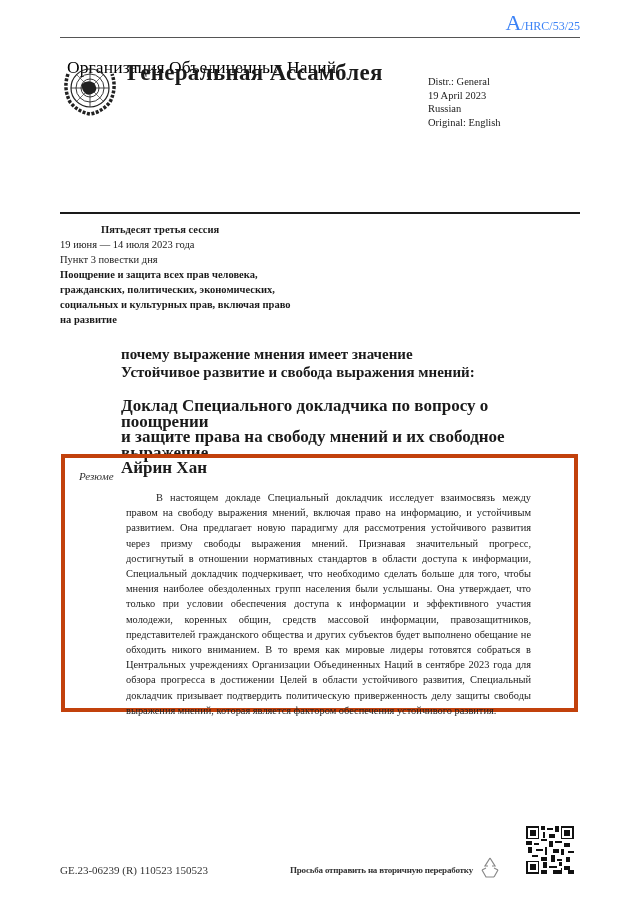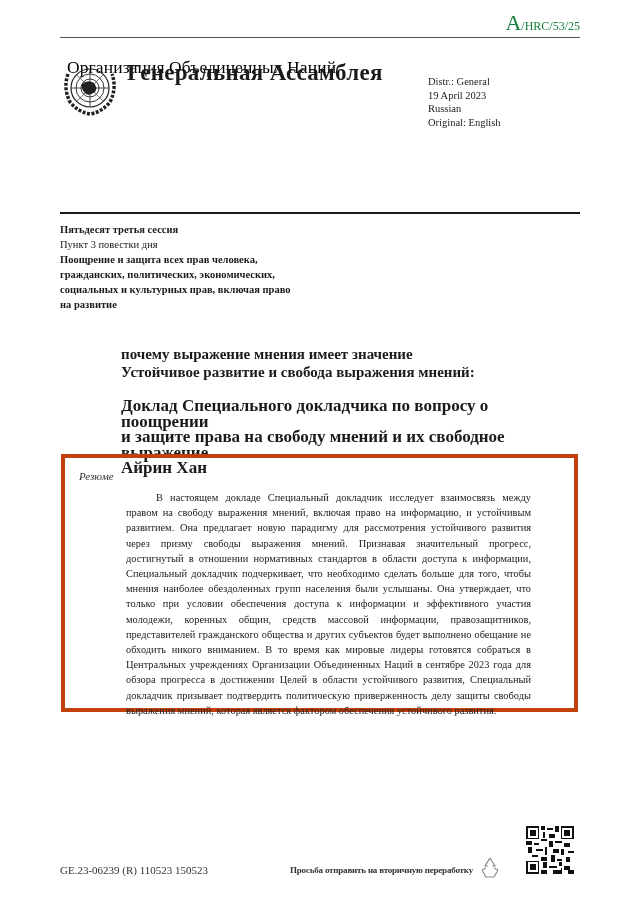--- a/index.html
+++ b/index.html
@@ -2,30 +2,30 @@
 <html><head>
   <meta charset="utf-8">
   <style>
     html, body { margin: 0; padding: 0; background: #ffffff; }
     body {
       width: 640px; height: 905px; position: relative; overflow: hidden;
       font-family: "Liberation Serif", "DejaVu Serif", serif; color: #1a1a1a;
     }
     .abs { position: absolute; }
     .org-name { left: 67px; top: 12px; font-size: 17.5px; color: #000000; letter-spacing: 0.1px; margin-top: 45px; }
-    .symbol { right: 60px; top: 10px; font-size: 12px; color: #15803d; }
+    .symbol { right: 60px; top: 10px; font-size: 12px; color: #3b82f6; }
     .symbol .big { font-size: 22px; }
     .rule-top { left: 60px; top: 37px; width: 520px; height: 0; border-top: 1.6px solid #555; }
     .emblem { left: 60px; top: 60px; width: 60px; height: 58px; }
     .assembly { left: 127px; top: 60px; font-size: 23px; font-weight: bold; letter-spacing: 0.3px; }
     .distr { left: 428px; top: 75px; font-size: 10.5px; line-height: 13.6px; color: #222; }
     .rule-mid { left: 60px; top: 212px; width: 520px; height: 0; border-top: 2.2px solid #1a1a1a; }
     .council { left: 60px; top: 222px; font-size: 12.5px; line-height: 15px; }
     .council .l1 { font-weight: bold; font-size: 13px; }
-    .council .l2 { font-weight: bold; font-size: 10.5px; line-height: 15px; }
+    .council .l2 { font-weight: bold; font-size: 10.5px; line-height: 15px; margin-left: 41px; }
     .council .l3, .council .l4 { font-size: 10.5px; line-height: 15px; }
     .council .l5 { font-weight: bold; font-size: 10.5px; line-height: 15px; width: 240px; }
     .title { left: 121px; top: 345px; font-size: 15px; font-weight: bold; line-height: 18px; width: 400px; }
     .subtitle { left: 121px; top: 398px; font-size: 17px; font-weight: bold; line-height: 15.5px; width: 400px; }
     .summary-box { left: 61px; top: 454px; width: 517px; height: 258px; border: 4px solid #c2410c; box-sizing: border-box; }
     .summary-label { position: absolute; left: 14px; top: 12px; font-style: italic; font-size: 11px; color: #333; }
     .summary-text {
       position: absolute; left: 61px; top: 32px; width: 405px;
       font-size: 10.4px; line-height: 15.2px; text-align: justify; text-indent: 30px; color: #222;
     }
@@ -62,20 +62,21 @@
   <div>Distr.: General</div>
   <div>19 April 2023</div>
   <div>Russian</div>
   <div>Original: English</div>
 </div>
 
 <div class="abs rule-mid"></div>
 
 <div class="abs council">
   <div class="l2">Пятьдесят третья сессия</div>
+  <div class="l3">19 июня — 14 июля 2023 года</div>
   <div class="l4">Пункт 3 повестки дня</div>
   <div class="l5">Поощрение и защита всех прав человека, гражданских, политических, экономических, социальных и культурных прав, включая право на развитие</div>
 </div>
 
 <div class="abs title">
   <div>почему выражение мнения имеет значение</div>
   <div>Устойчивое развитие и свобода выражения мнений:</div>
 </div>
 
 <div class="abs subtitle">

